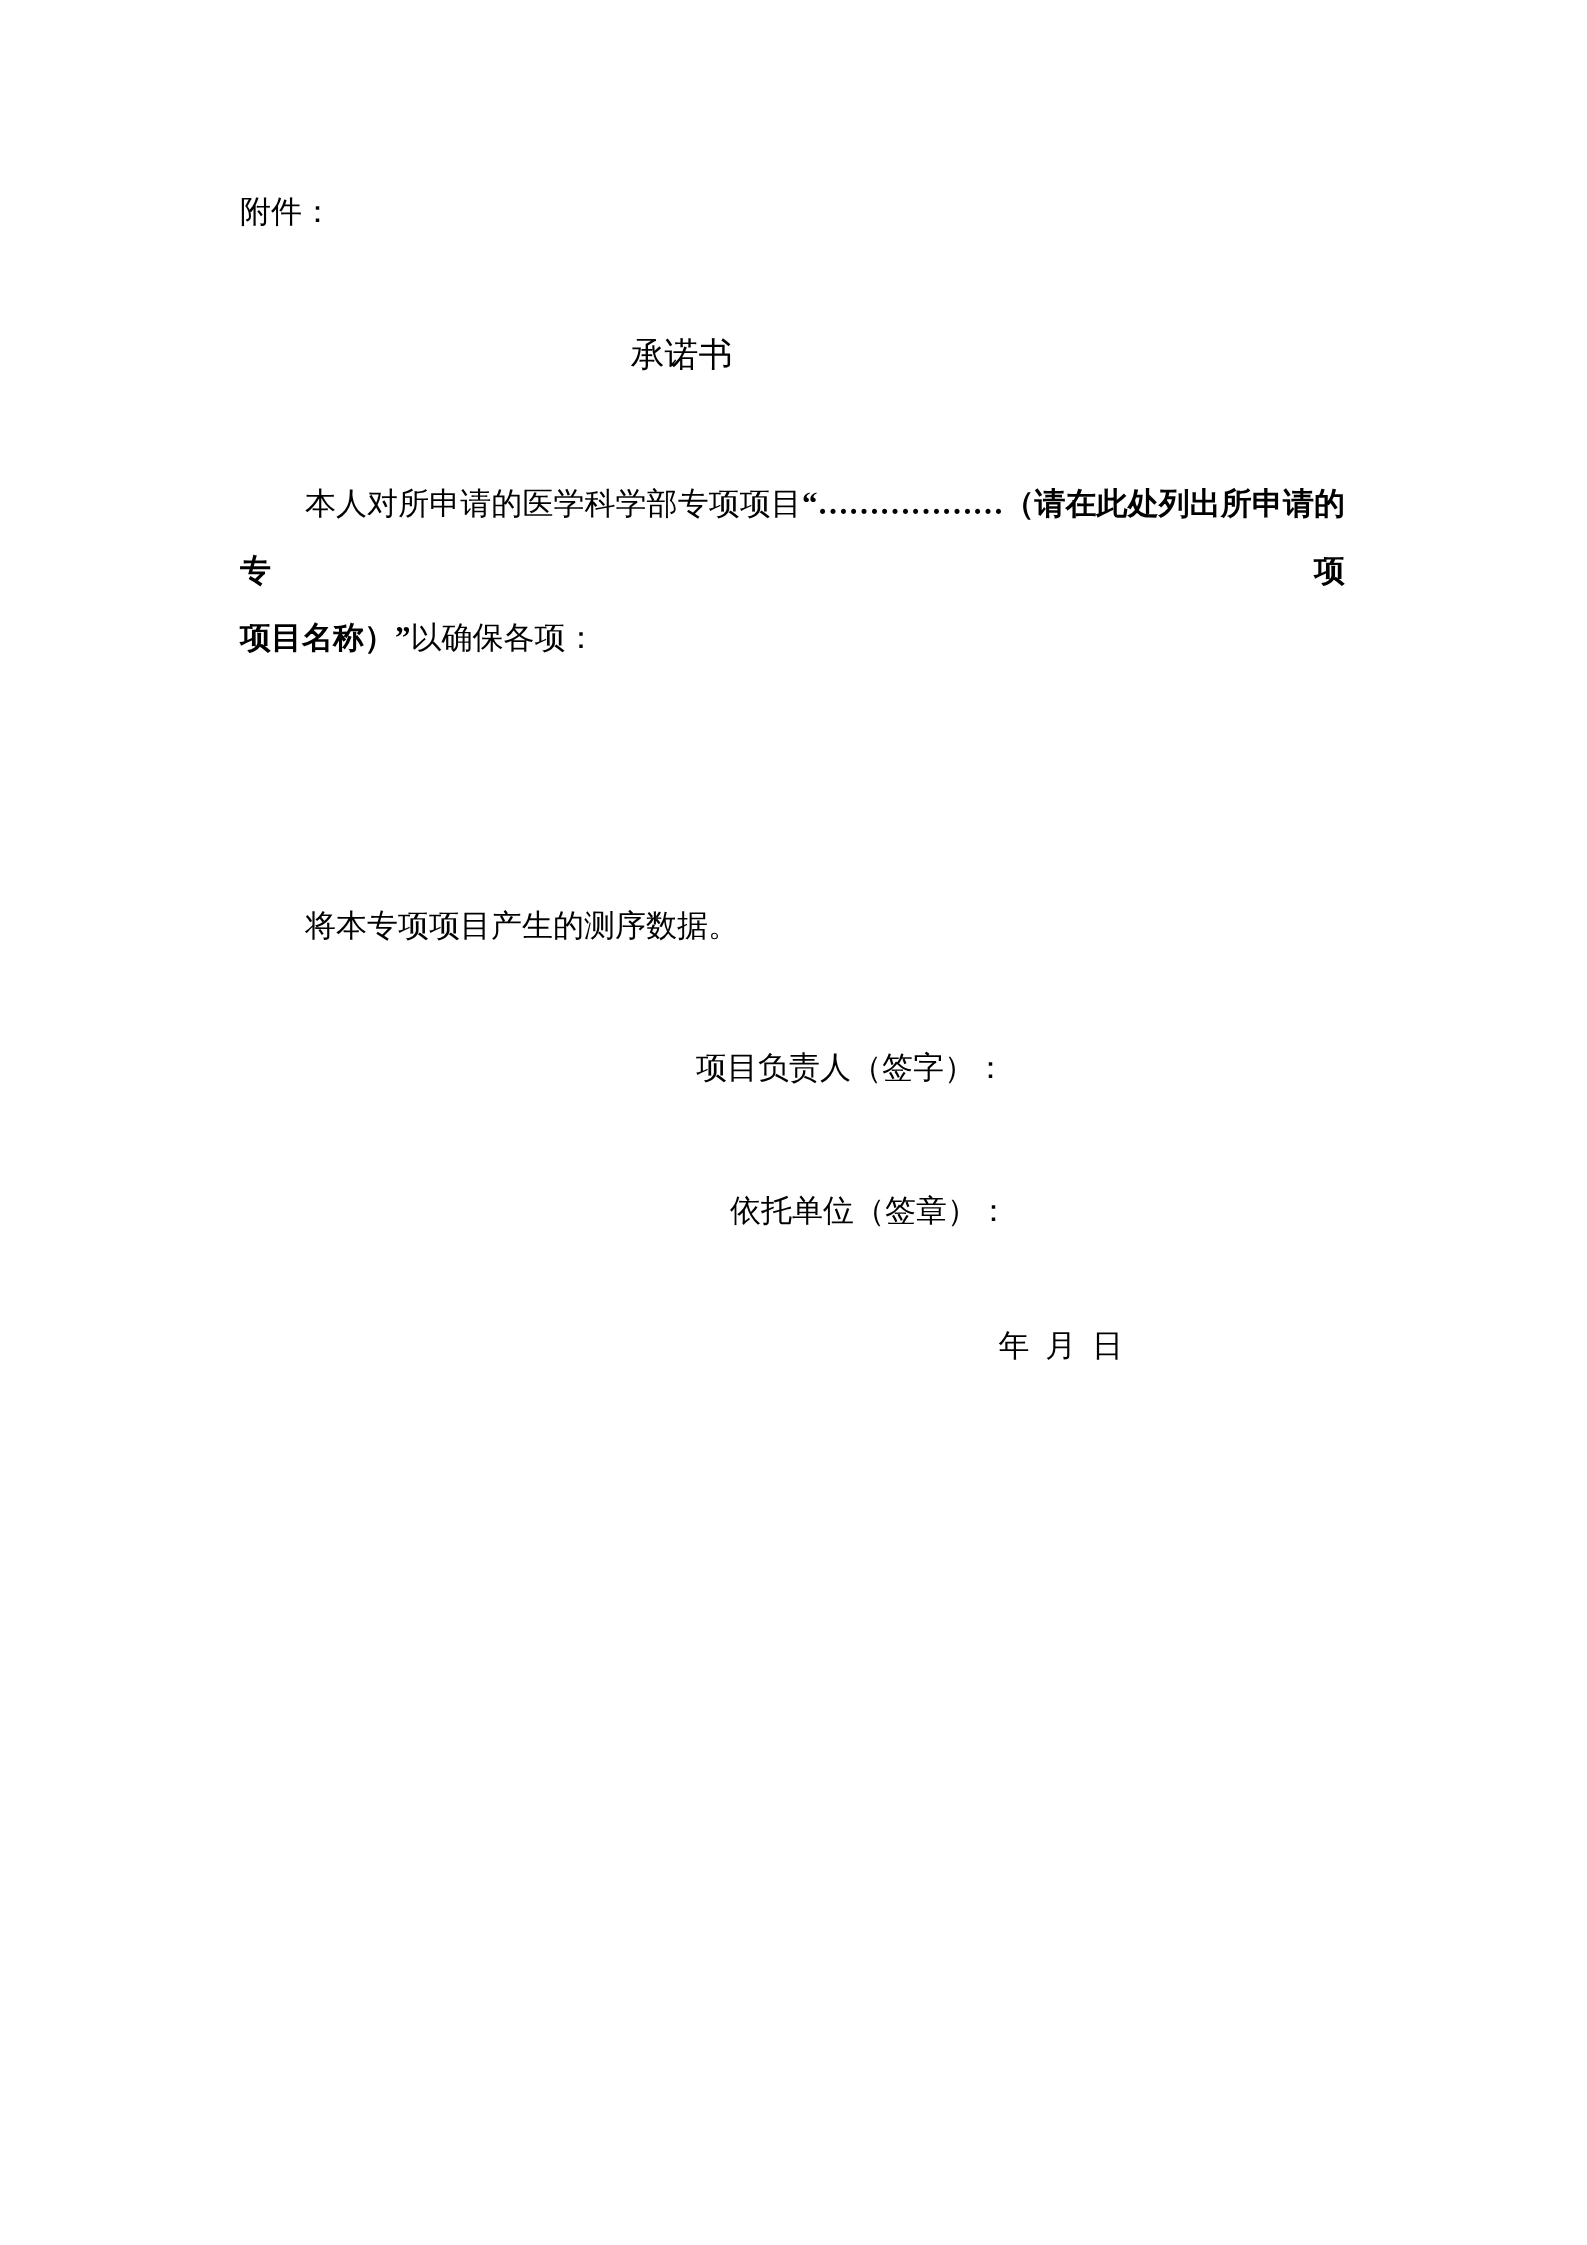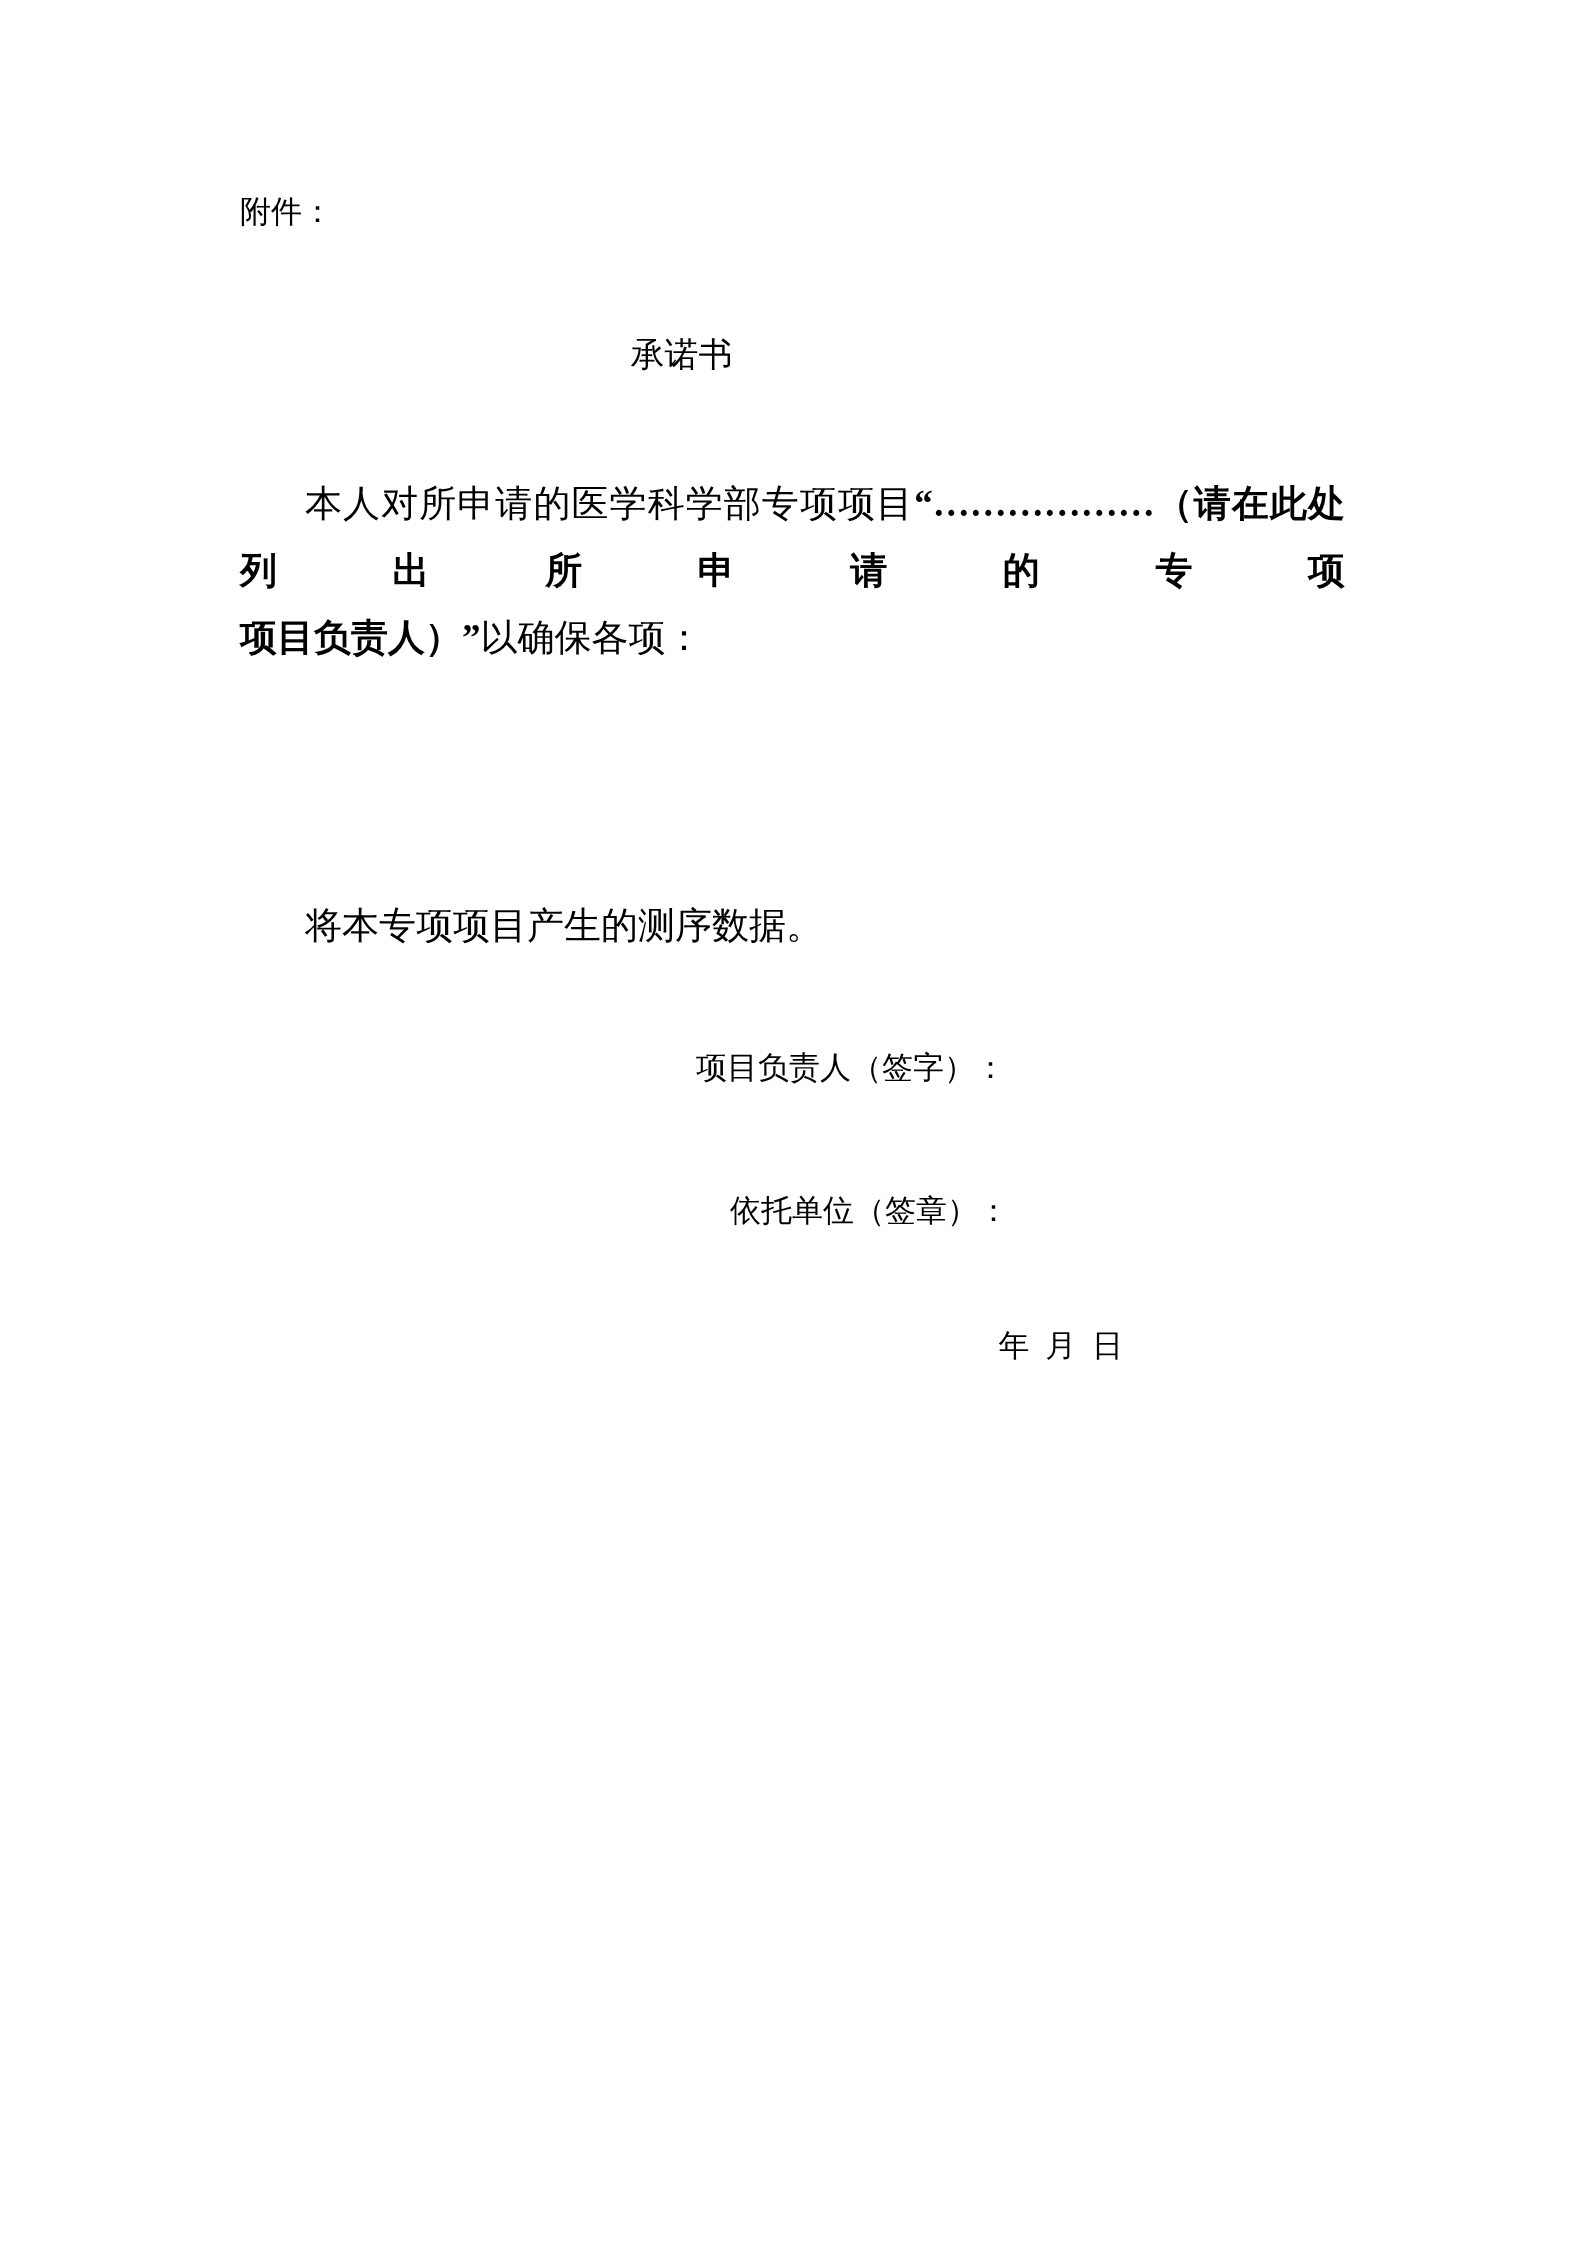--- a/index.html
+++ b/index.html
@@ -31,21 +31,21 @@
     width: 100%;
     text-align: center;
     font-weight: normal;
     font-size: 34px;
     line-height: 67px;
   }
   .para {
     position: absolute;
     left: 240px;
     width: 1105px;
-    font-size: 37px;
+    font-size: 31px;
     line-height: 67px;
     text-align: left;
   }
   .p1 { top: 470px; }
   .p2 { top: 615px; }
   .p3 { top: 892px; }
   .line { display: block; }
   .justify-full {
     text-align: justify;
     text-align-last: justify;
@@ -66,21 +66,21 @@
 <body>
 
 <div class="page">
 
   <div class="attachment">附件：</div>
 
   <div class="title">承诺书</div>
 
   <div class="para p1">
     <div class="line justify-full indent"><span>本人对所申请的医学科学部专项项目</span><span class="b">“………………（请在此处列出所申请的专项</span></div>
-    <div class="line"><span class="b">项目负责人）”</span><span>以确保各项：</span></div>
+    <div class="line"><span class="b">项目名称）”</span><span>以确保各项：</span></div>
   </div>
 
 
   <div class="para p3 indent">将本专项项目产生的测序数据。</div>
 
   <div class="sig sig1">项目负责人（签字）：</div>
 
   <div class="sig sig2">依托单位（签章）：</div>
 
   <div class="sig date">年 月 日</div>

